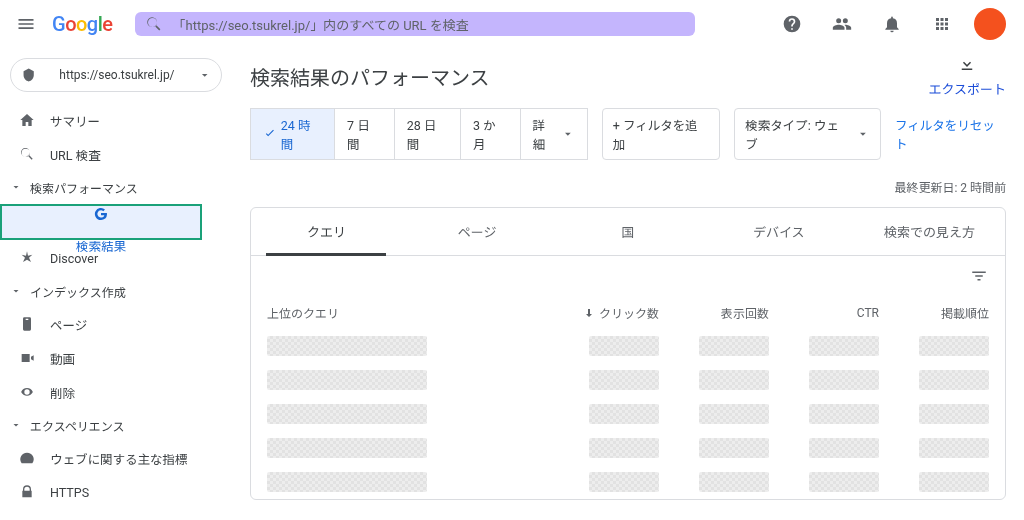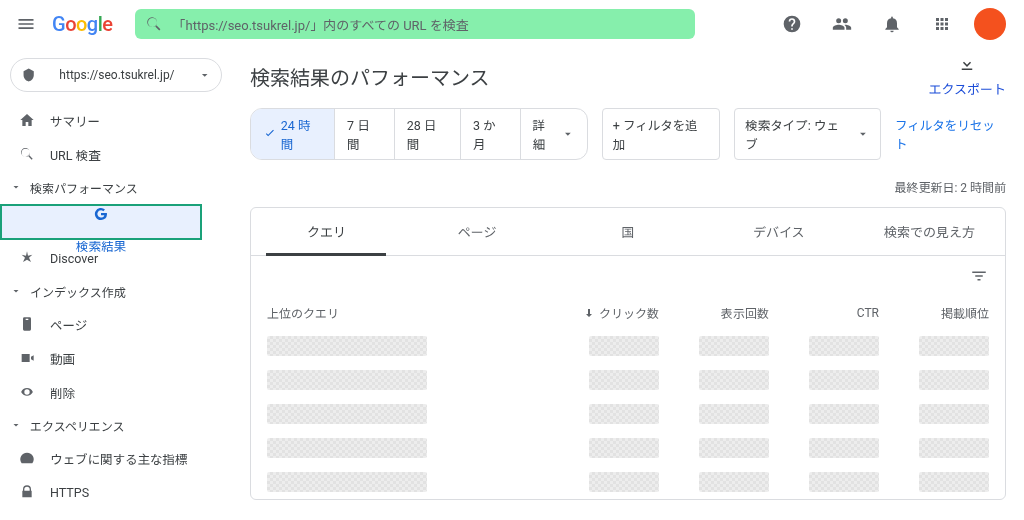--- a/index.html
+++ b/index.html
@@ -4,42 +4,42 @@
 <style>
 * { margin: 0; padding: 0; box-sizing: border-box; font-family: 'Roboto', 'Noto Sans JP', Arial, sans-serif; }
 body { width: 1024px; height: 520px; overflow: hidden; background: #fff; color: #3c4043; font-size: 13px; }
 
 .topbar { height: 48px; display: flex; align-items: center; padding: 0 8px; gap: 4px; }
 .menu-btn { width: 40px; height: 40px; display: flex; align-items: center; justify-content: center; border-radius: 50%; cursor: pointer; }
 .logo { display: flex; align-items: center; gap: 2px; margin-left: 4px; margin-right: 18px; }
 .logo-text { font-size: 18px; color: #5f6368; }
 .g-blue{color:#4285F4}.g-red{color:#EA4335}.g-yellow{color:#FBBC05}.g-green{color:#34A853}
 .goog { font-size: 20px; font-weight: 500; letter-spacing: -0.5px; }
-.searchbar { flex: 1; max-width: 560px; height: 30px; background: #86efac; border-radius: 6px; display: flex; align-items: center; padding: 0 10px; gap: 10px; color: #5f6368; }
+.searchbar { flex: 1; max-width: 560px; height: 24px; background: #c4b5fd; border-radius: 6px; display: flex; align-items: center; padding: 0 10px; gap: 10px; color: #5f6368; }
 .top-icons { margin-left: auto; display: flex; align-items: center; gap: 14px; padding-right: 10px; }
 .icon-btn { width: 36px; height: 36px; display:flex;align-items:center;justify-content:center; border-radius:50%; cursor:pointer; color:#5f6368; }
 .avatar { width: 32px; height: 32px; border-radius: 50%; background: #f4511e; }
 
 .body-wrap { display: flex; height: calc(520px - 48px); }
 .sidebar { width: 232px; padding: 4px 0; display:flex; flex-direction:column; gap: 2px; }
 .prop-select { margin: 6px 10px 10px 10px; height: 34px; border:1px solid #dadce0; border-radius: 18px; display:flex; align-items:center; padding: 0 10px; gap:23px; font-size:12px; color:#3c4043; cursor:pointer; }
 .nav-item { height: 32px; display:flex; align-items:center; gap: 14px; padding: 0 18px; border-radius: 0 16px 16px 0; cursor:pointer; font-size: 12.5px; color:#3c4043; margin-right: 18px; }
 .nav-item .ico { width: 18px; display:flex; align-items:center; justify-content:center; color:#5f6368; }
 .nav-section { height: 30px; display:flex; align-items:center; gap:8px; padding: 0 10px; font-size: 12px; color:#3c4043; cursor:pointer; }
 .nav-active { background: #e8f0fe; color:#1967d2;flex-direction:column; }
 .nav-active .ico { color:#1967d2; }
 .highlight-box { border: 2px solid #1aa179; margin-right: 30px; }
 
 .main { flex: 1; padding: 0 18px; overflow:auto; }
 .page-head { display:flex; align-items:center; height: 56px; }
 .page-title { font-size: 20px; color:#3c4043; }
 .export { margin-left:auto; display:flex; align-items:center; gap:6px; color:#1d4ed8; font-size:13px; cursor:pointer;flex-direction:column; }
 
 .filterbar { display:flex; align-items:center; gap: 14px; margin-top: 4px; }
-.seg-group { display:flex; border:1px solid #dadce0; border-radius:12px; overflow:hidden; }
+.seg-group { display:flex; border:1px solid #dadce0; border-radius:0; overflow:hidden; }
 .seg { padding: 6px 12px; font-size:12.5px; border-right:1px solid #dadce0; cursor:pointer; display:flex; align-items:center; gap:4px; }
 .seg:last-child{border-right:none;}
 .seg.sel { background:#e8f0fe; color:#1967d2; }
 .chip { border:1px solid #dadce0; border-radius:4px; padding:6px 10px; font-size:12.5px; display:flex; align-items:center; gap:6px; cursor:pointer; }
 .link { color:#1a73e8; font-size:12.5px; cursor:pointer; }
 .last-updated { text-align:right; font-size:12px; color:#5f6368; margin-top:18px; }
 
 .card { margin-top: 12px; border:1px solid #dadce0; border-radius:6px; }
 .tabs { display:flex; border-bottom:1px solid #dadce0; height:48px; }
 .tab { flex:1; display:flex; align-items:center; justify-content:center; font-size:13px; color:#5f6368; cursor:pointer; position:relative; }

